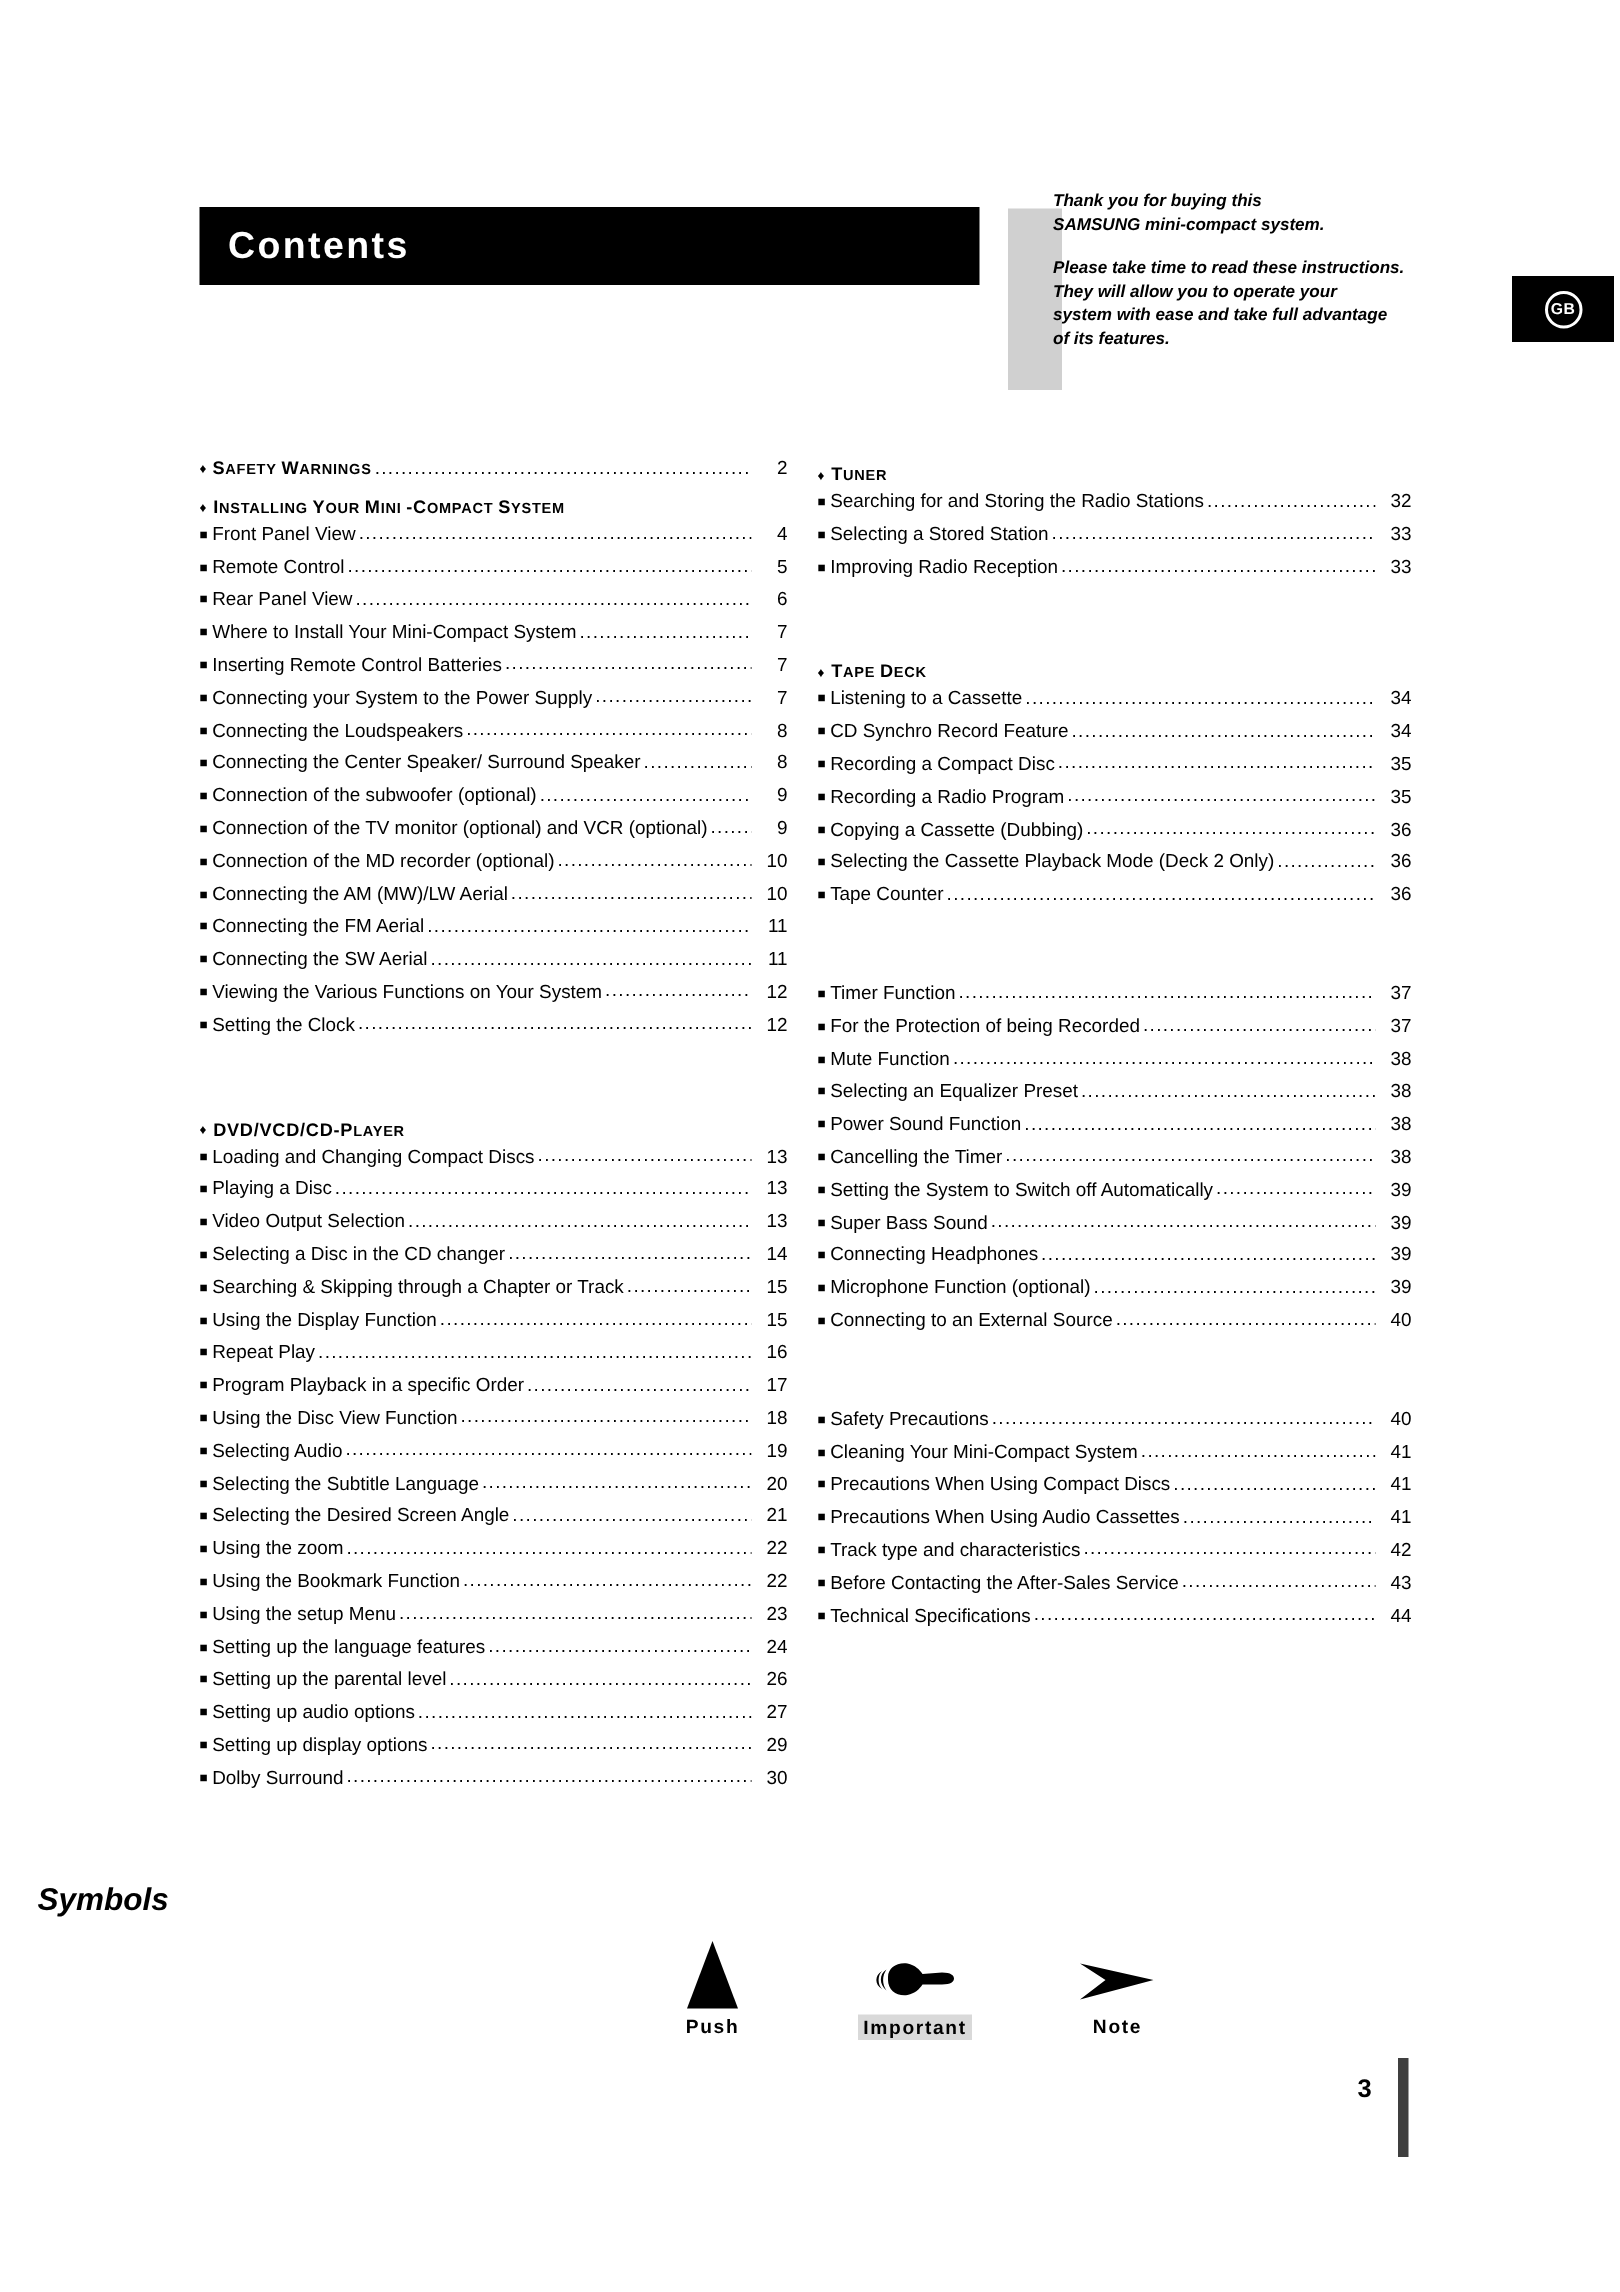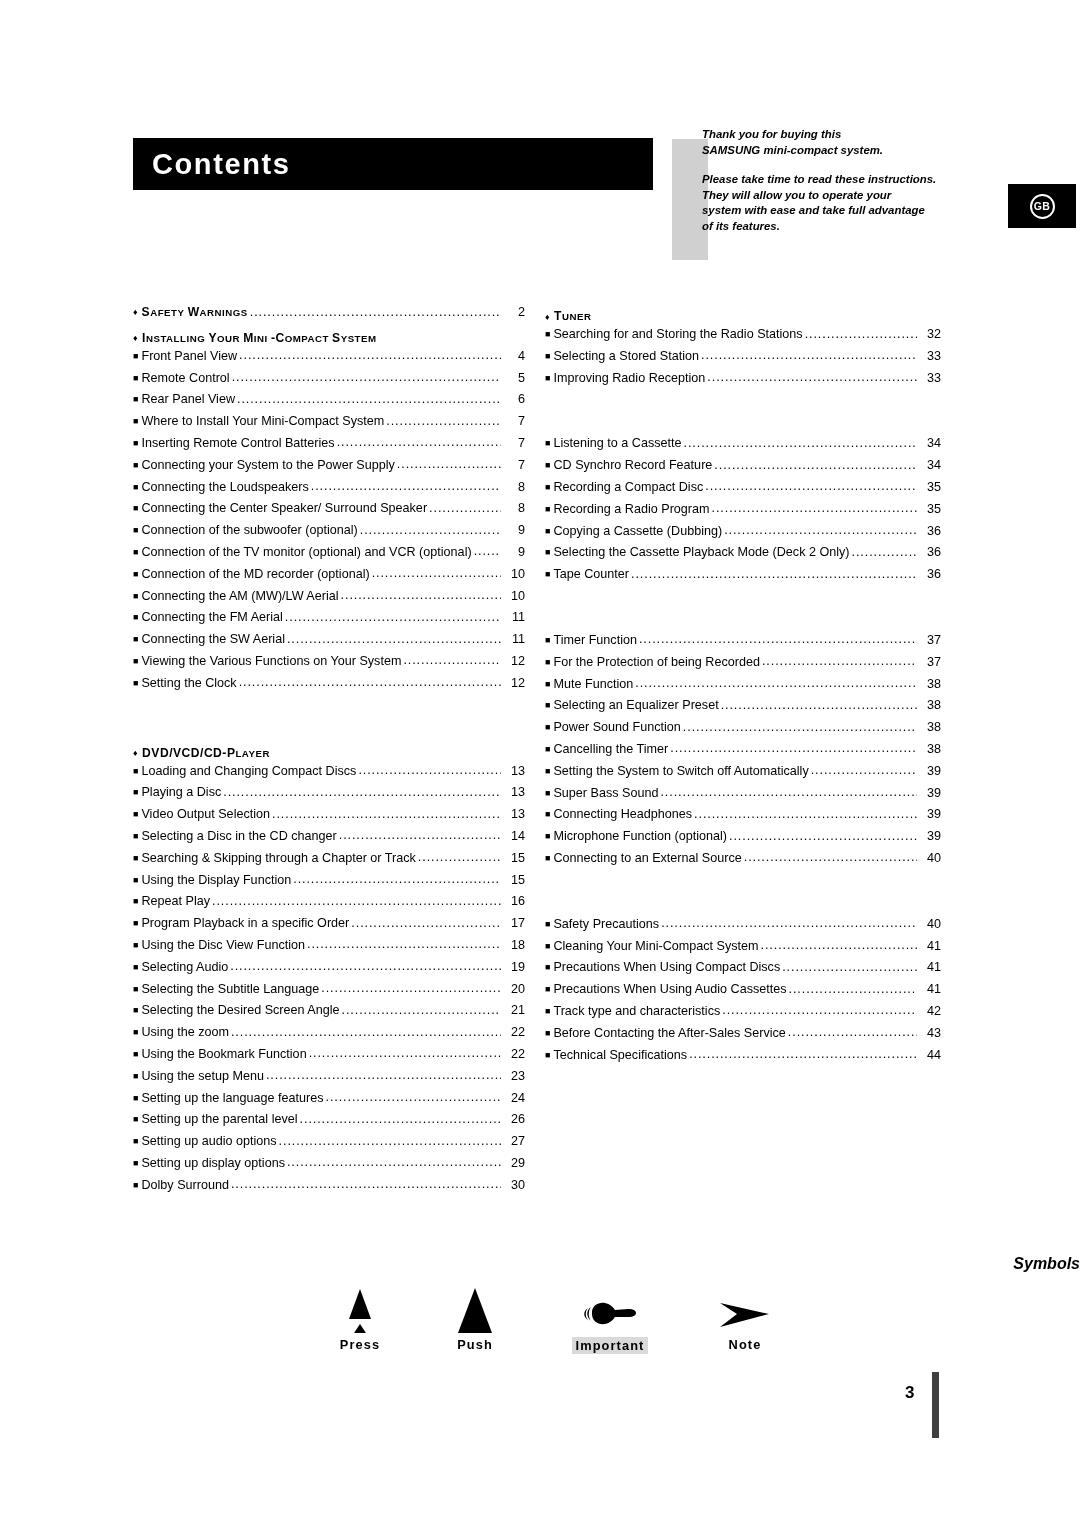--- a/index.html
+++ b/index.html
@@ -22,21 +22,21 @@
     left: 133px;
     top: 138px;
     width: 520px;
     height: 52px;
     background: #000000;
     display: flex;
     align-items: center;
   }
   #contents-banner .title {
     color: #ffffff;
-    font-size: 29px;
+    font-size: 25px;
     font-weight: bold;
     letter-spacing: 1.6px;
     padding-left: 19px;
   }
 
   #intro-block {
     position: absolute;
     left: 672px;
     top: 127px;
     width: 270px;
@@ -164,22 +164,22 @@
   .entry.head-entry .sml { font-size: 9.7px; }
 
   
   #symbols-area {
     position: absolute;
     left: 0;
     top: 1255px;
     width: 1080px;
   }
   #symbols-title {
-    text-align: right;
-    font-size: 16px;
+    text-align: left;
+    font-size: 21px;
     font-weight: bold;
     font-style: italic;
     padding-left: 25px;
   }
   #symbols-row {
     position: relative;
     margin-top: 10px;
     height: 85px;
   }
   .sym {
@@ -528,20 +528,21 @@
       <span class="dots">........................................................................................................................</span>
       <span class="pg">33</span>
     </div>
     <div class="entry">
       <span class="sq">■</span>
       <span class="lbl">Improving Radio Reception</span>
       <span class="dots">........................................................................................................................</span>
       <span class="pg">33</span>
     </div>
     <div class="spacer big"></div>
+    <div class="section-head"><span class="dia">♦</span><span class="cap">T</span><span class="sml">APE</span><span class="sml">&nbsp;</span><span class="cap">D</span><span class="sml">ECK</span></div>
     <div class="entry">
       <span class="sq">■</span>
       <span class="lbl">Listening to a Cassette</span>
       <span class="dots">........................................................................................................................</span>
       <span class="pg">34</span>
     </div>
     <div class="entry">
       <span class="sq">■</span>
       <span class="lbl">CD Synchro Record Feature</span>
       <span class="dots">........................................................................................................................</span>
@@ -686,27 +687,20 @@
       <span class="lbl">Technical Specifications</span>
       <span class="dots">........................................................................................................................</span>
       <span class="pg">44</span>
     </div>
   </div>
 
 <div id="symbols-area">
   <div id="symbols-title">Symbols</div>
   <div id="symbols-row">
 
-    <div class="sym" id="sym-press">
-      <div class="glyph">
-        <span class="tri-top"></span>
-          <span class="tri-bar"></span>
-      </div>
-      <span class="cap">Press</span>
-    </div>
 
     <div class="sym" id="sym-push">
       <div class="glyph">
         <span class="tri-full"></span>
       </div>
       <span class="cap">Push</span>
     </div>
 
     <div class="sym" id="sym-imp">
       <div class="glyph">

